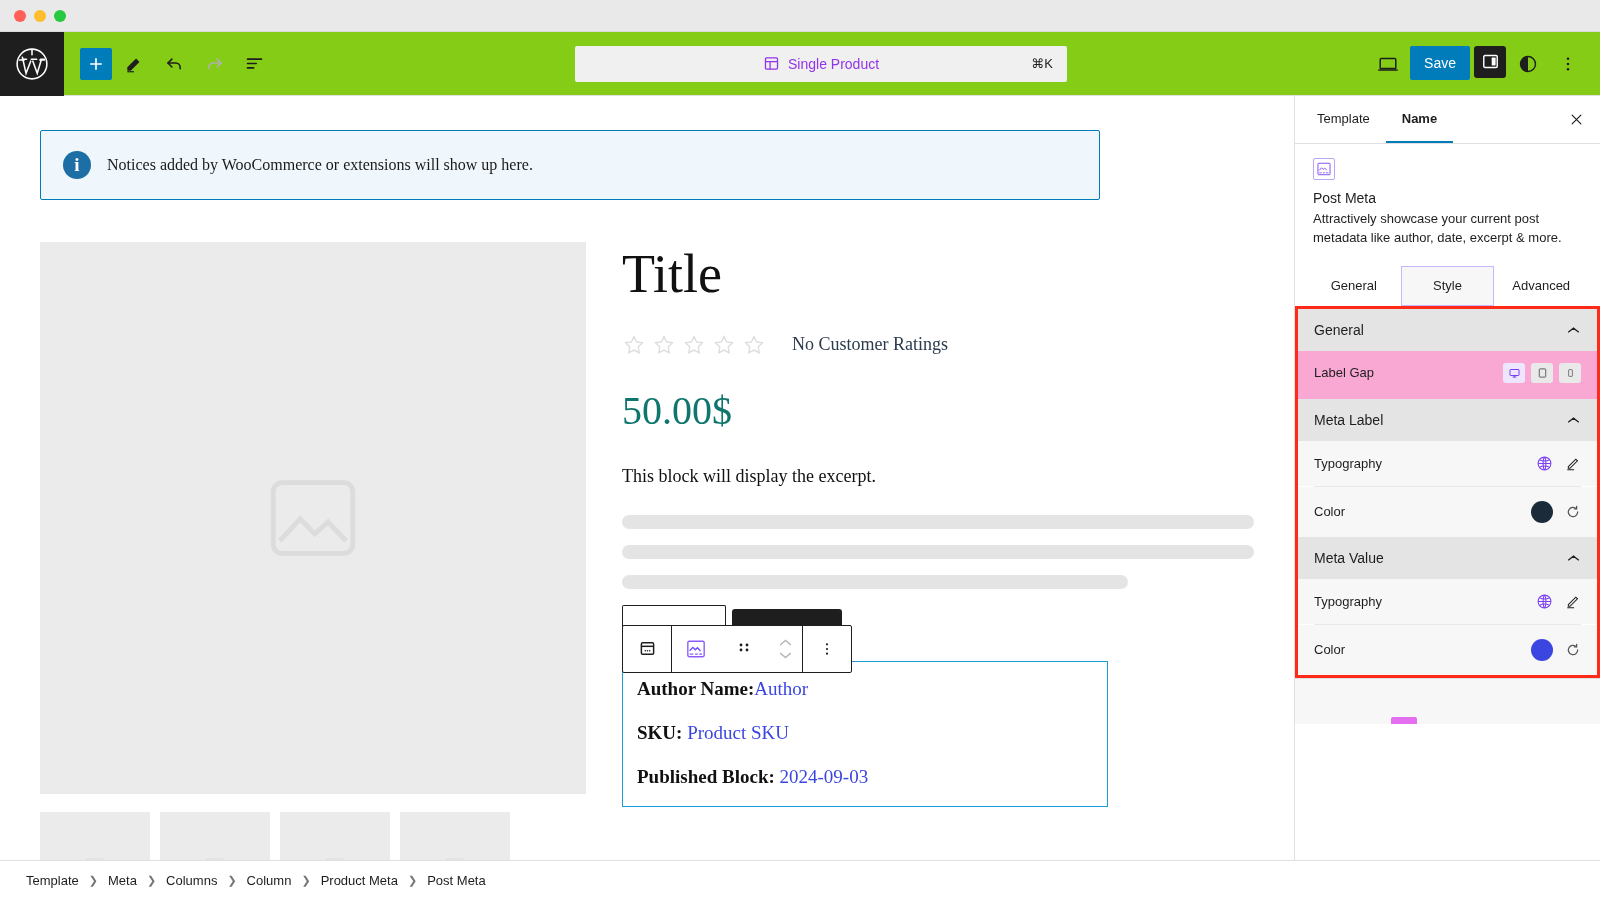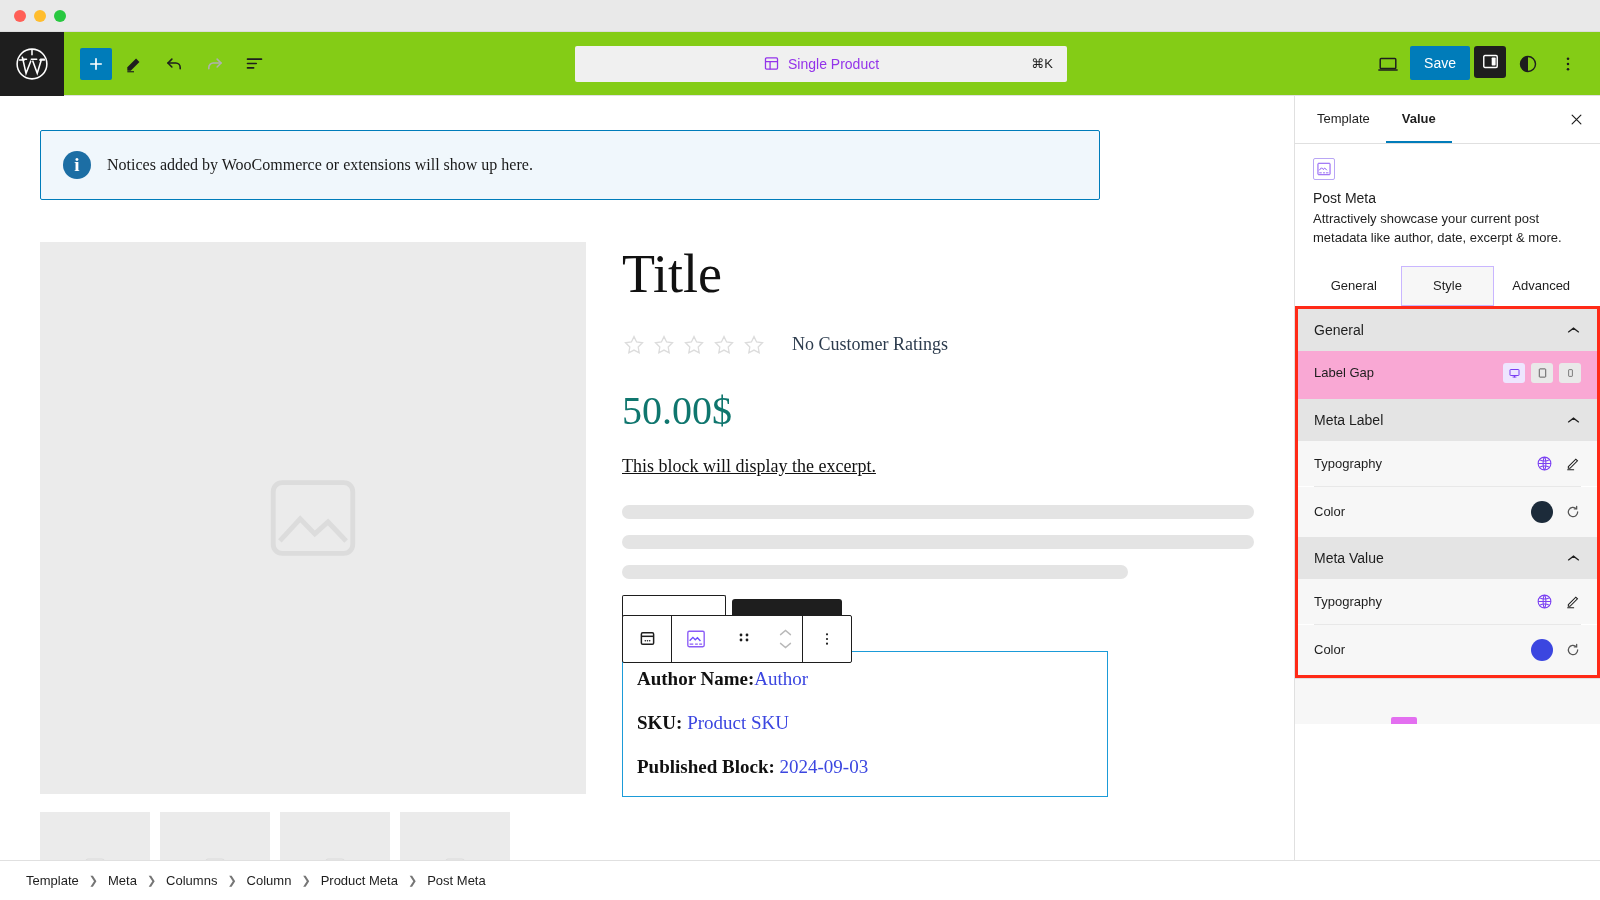--- a/index.html
+++ b/index.html
@@ -90,21 +90,21 @@
     width: 110px; height: 110px; background: #ebebeb;
     display: flex; align-items: center; justify-content: center;
   }
 
   .details { flex: 1; padding-top: 4px; font-family: "Liberation Serif", serif; }
   .p-title { font-size: 54px; line-height: 1.05; color: #111; font-weight: 400; }
   .p-rating { display: flex; align-items: center; gap: 26px; margin-top: 30px; }
   .stars { display: flex; gap: 6px; }
   .p-rating-text { font-size: 18px; color: #2c3b4d; }
   .p-price { font-size: 40px; margin-top: 30px; color: #0f766e; }
-  .p-excerpt { font-size: 18px; margin-top: 22px; color: #111; text-decoration: underline; }
+  .p-excerpt { font-size: 18px; margin-top: 32px; color: #111; }
 
   .skeleton { margin-top: 28px; }
   .sk-bar { height: 14px; background: #e4e4e4; border-radius: 7px; margin-bottom: 16px; }
   .sk-bar.w100 { width: 100%; }
   .sk-bar.w80 { width: 80%; }
 
   
   .blk-toolbar-wrap { position: relative; margin-top: 8px; height: 56px; }
   .parent-tab {
     position: absolute; left: 0; top: 0; width: 104px; height: 28px;
@@ -470,21 +470,21 @@
             </div>
 
           </div>
         </div>
       </div>
     </div>
 
     <div class="sidebar">
       <div class="sb-tabs">
         <button class="sb-tab">Template</button>
-        <button class="sb-tab active">Value</button>
+        <button class="sb-tab active">Name</button>
         <div class="sb-close">
           <svg width="15" height="15" viewBox="0 0 24 24" stroke="#1e1e1e" stroke-width="1.9" stroke-linecap="round">
             <path d="M5 5l14 14M19 5L5 19"></path>
           </svg>
         </div>
       </div>
 
       <div class="blk-card">
         <div class="blk-icon">
           <svg width="16" height="14" viewBox="0 0 24 22" fill="none" stroke="#7a3ff2" stroke-width="1.4">

